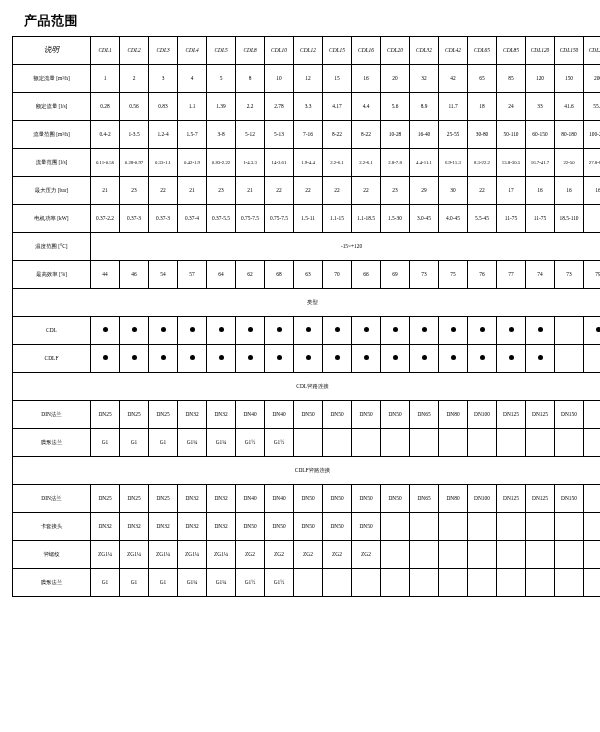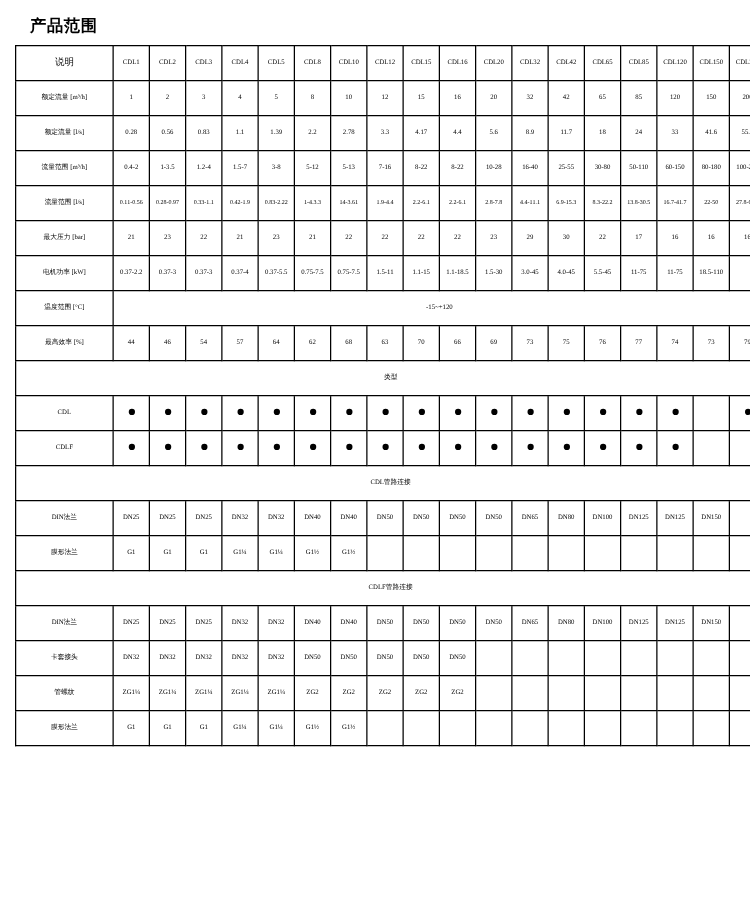--- a/index.html
+++ b/index.html
@@ -49,20 +49,21 @@
   td.rowlabel {
     text-align: left;
     padding-left: 8px;
     font-size: 6.6px;
     white-space: nowrap;
   }
   td.header {
     font-size: 6.8px;
     font-weight: normal;
     height: 24px;
+    font-style: italic;
   }
   td.header.desc {
     font-size: 7.6px;
   }
   td.section {
     text-align: left;
     padding-left: 8px;
     font-size: 6.6px;
     height: 26px;
   }

